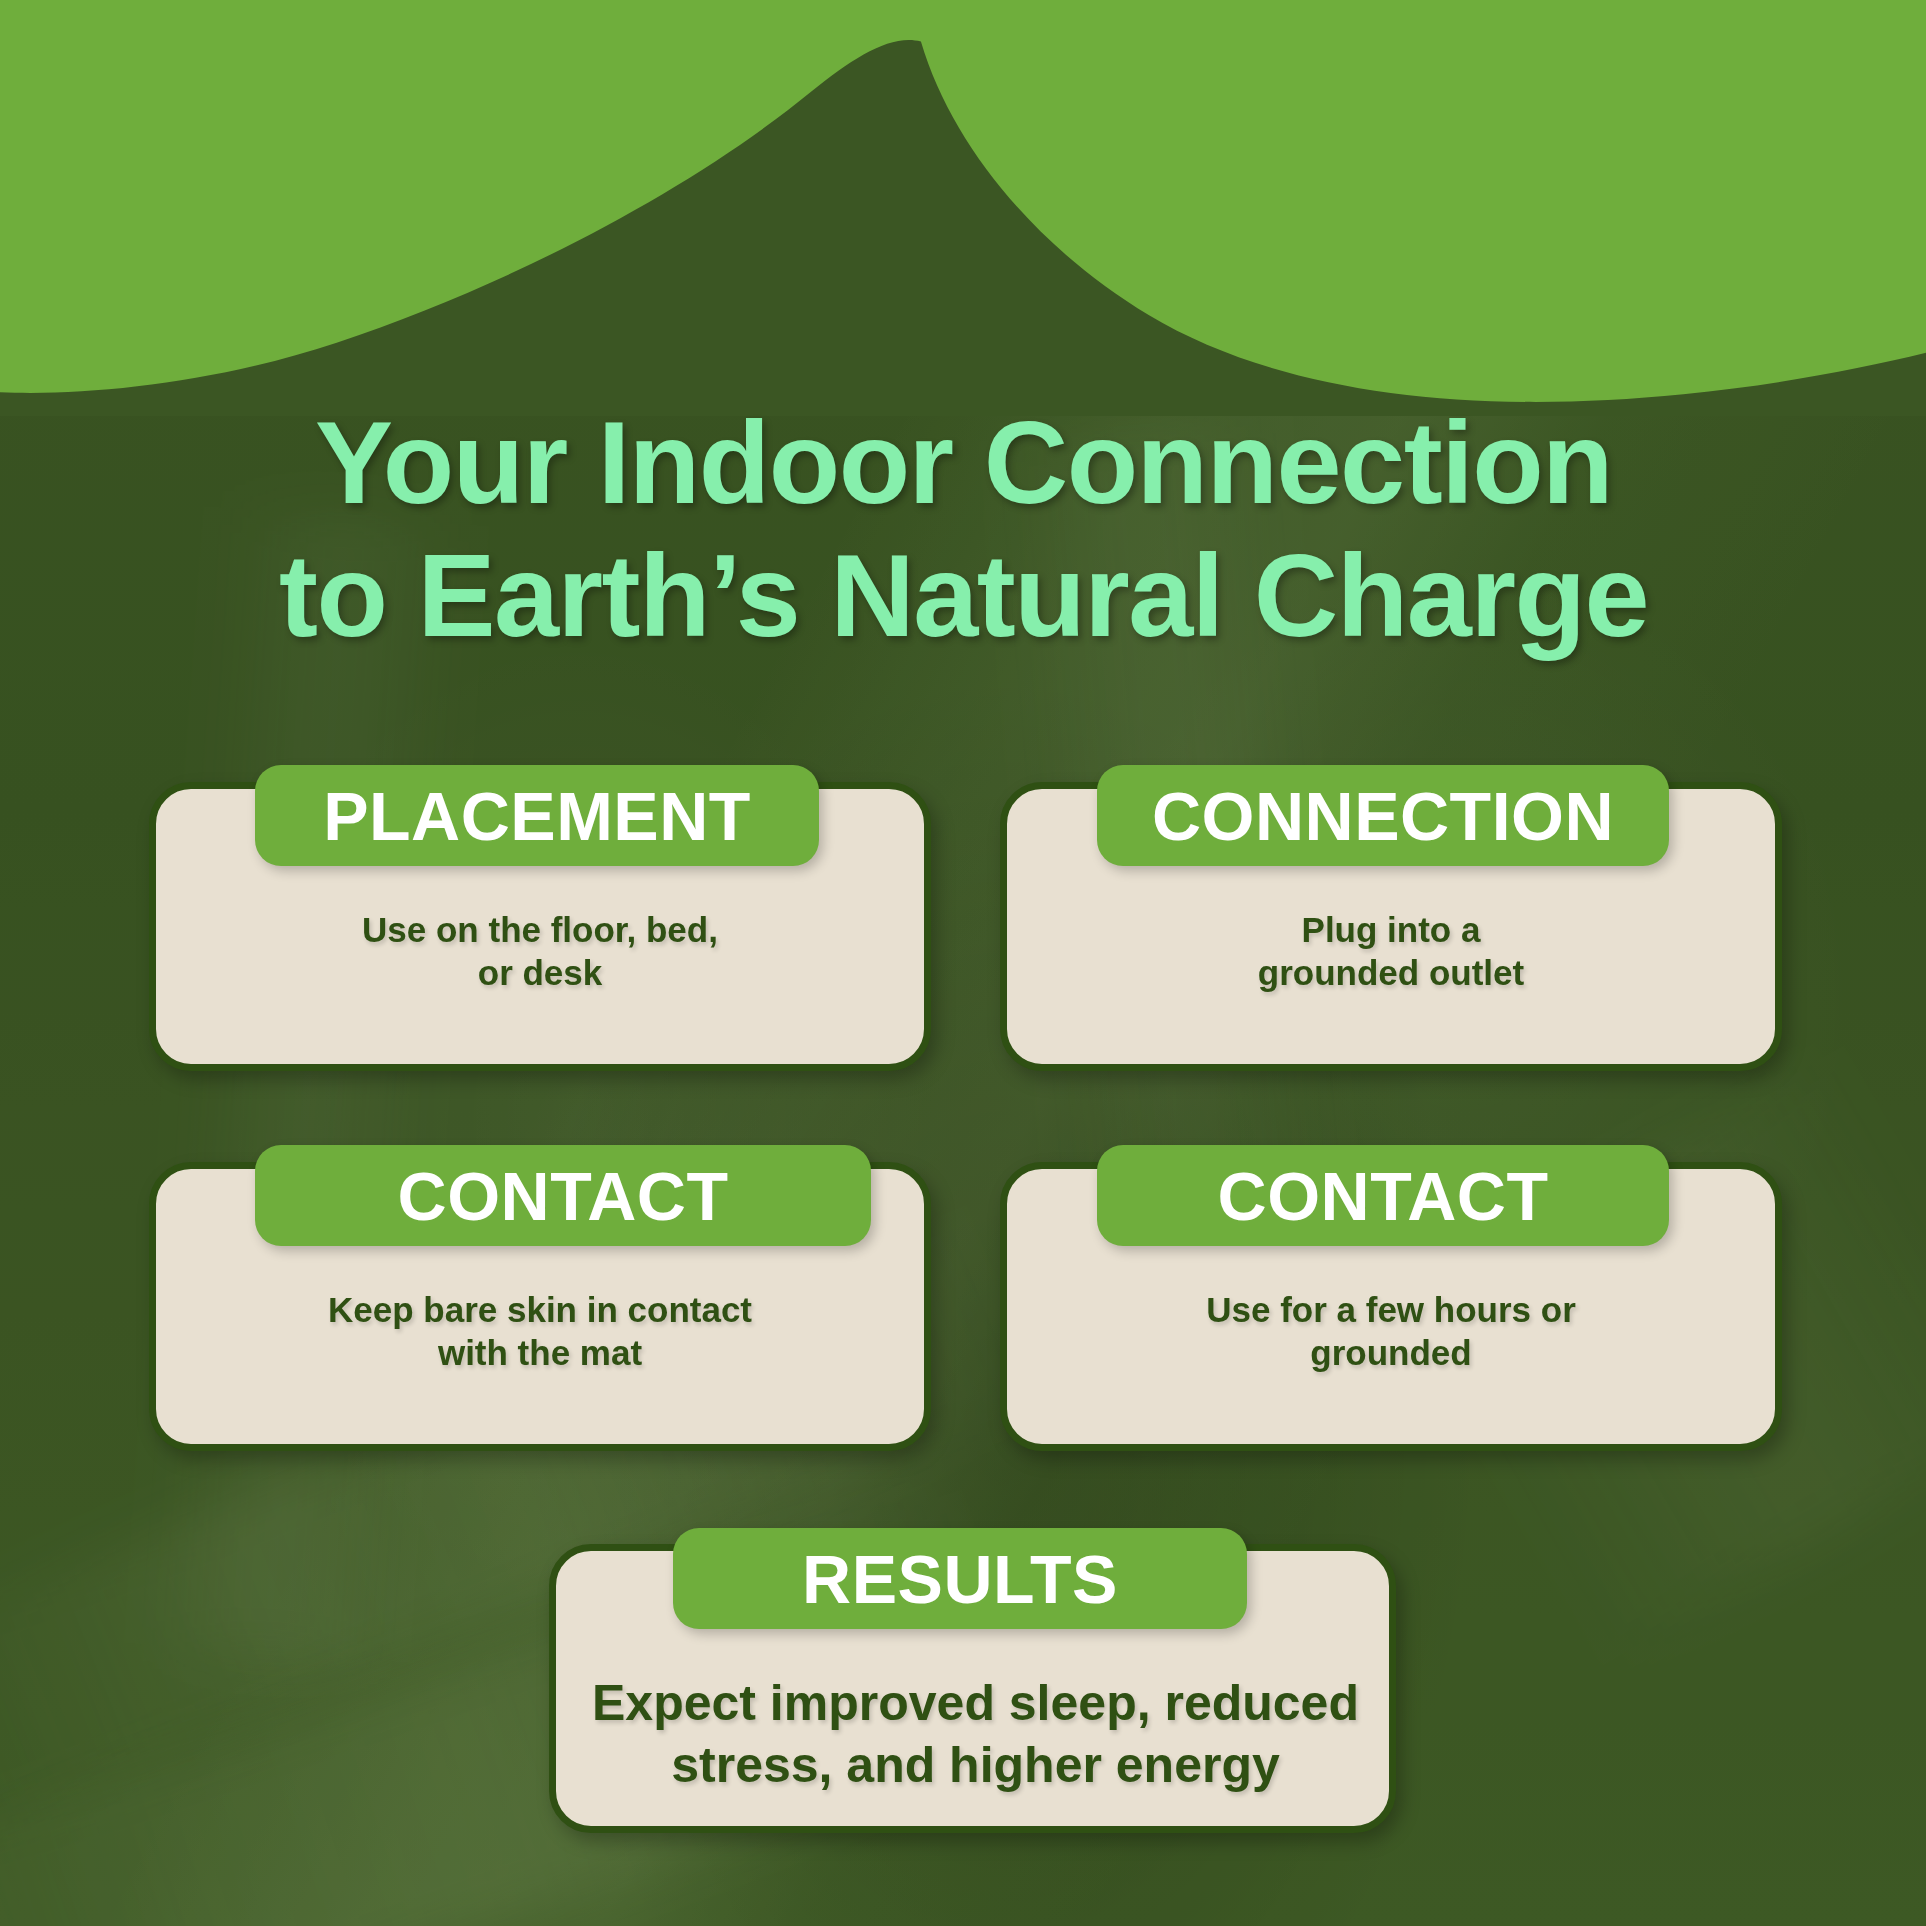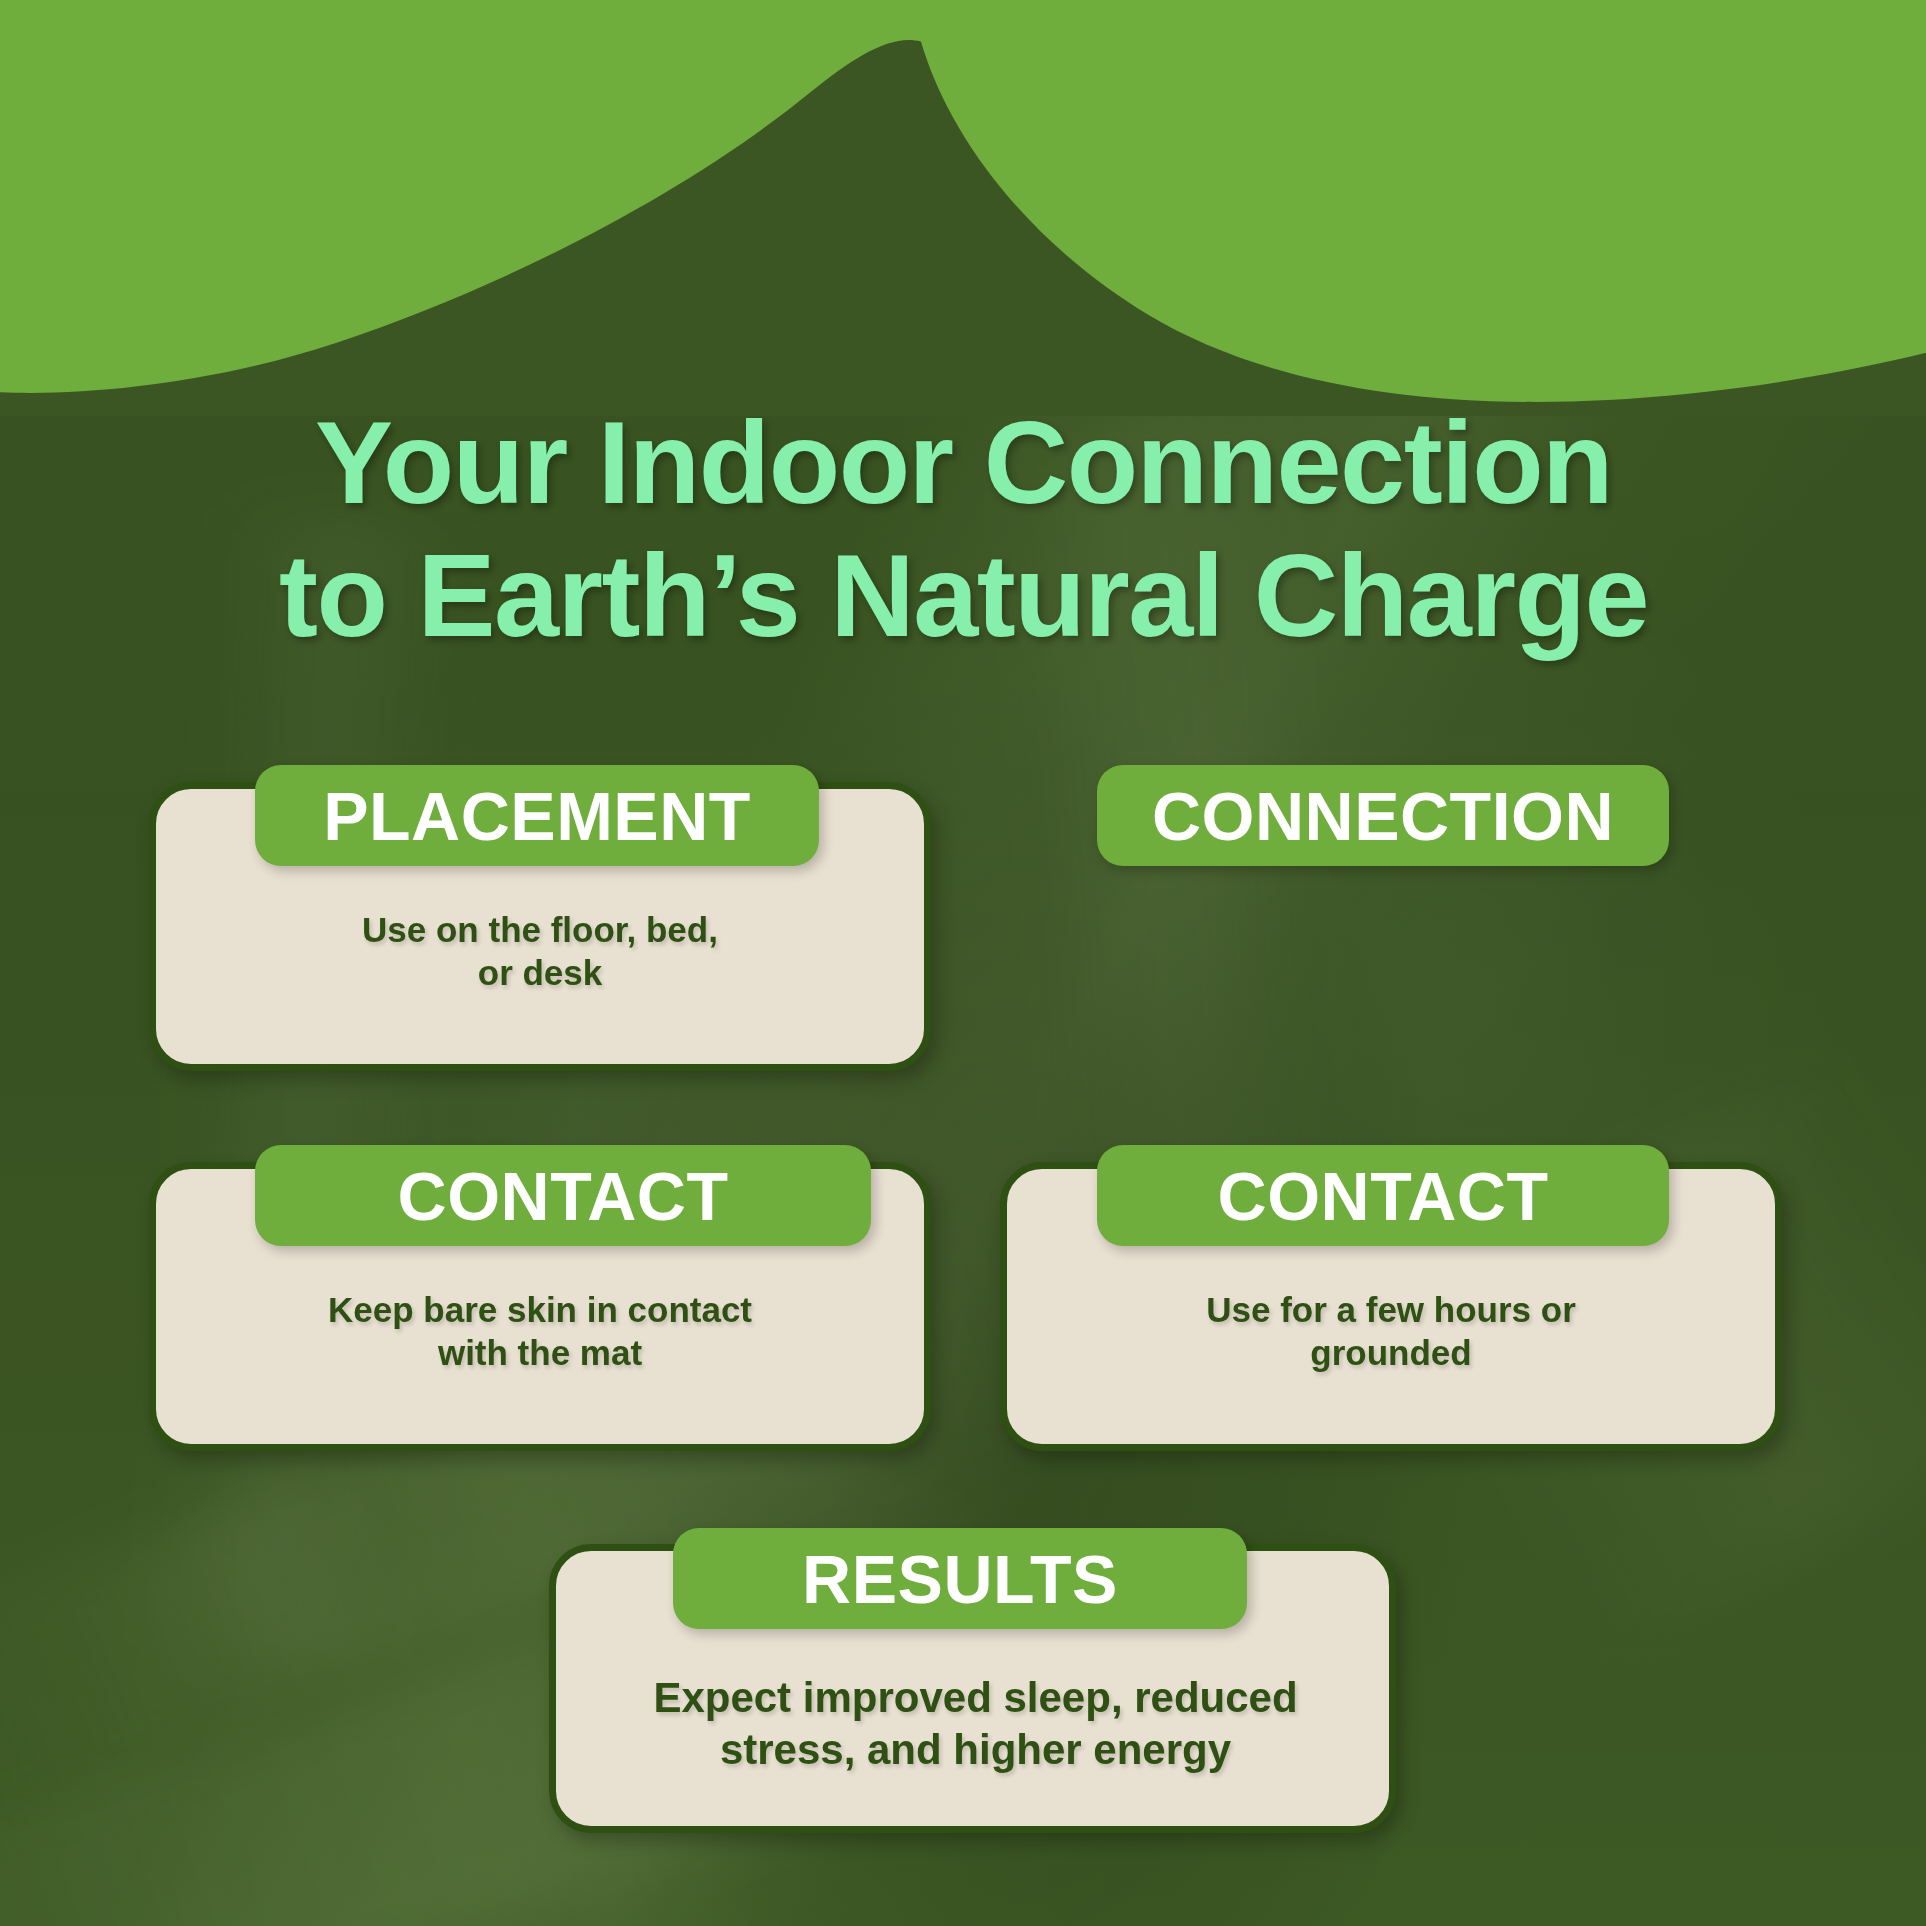--- a/index.html
+++ b/index.html
@@ -138,21 +138,21 @@
   #card-contact  { left: 149px;  top: 1162px; width: 782px;  height: 289px; }
   #badge-contact { left: 255px;  top: 1145px; width: 616px;  height: 101px; }
   #card-contact .card-body { top: 119px; }
 
   #card-duration  { left: 1000px; top: 1162px; width: 782px;  height: 289px; }
   #badge-duration { left: 1097px; top: 1145px; width: 572px;  height: 101px; }
   #card-duration .card-body { top: 119px; }
 
   #card-results  { left: 549px;  top: 1544px; width: 847px;  height: 289px; }
   #badge-results { left: 673px;  top: 1528px; width: 574px;  height: 101px; }
-  #card-results .card-body { top: 121px; font-size: 42px; margin-left: 6px; }
+  #card-results .card-body { top: 121px; font-size: 50px; margin-left: 6px; }
 </style>
 </head>
 <body>
 
 <div class="canvas">
 
   <div class="bg-photo"></div>
   <div class="bg-streak streak-a"></div>
   <div class="bg-streak streak-b"></div>
   <div class="bg-streak streak-c"></div>
@@ -176,20 +176,24 @@
 
   <div class="title">Your Indoor Connection
 to Earth’s Natural Charge</div>
 
   <div class="card" id="card-placement">
     <div class="card-body">Use on the floor, bed,
 or desk</div>
   </div>
   <div class="badge" id="badge-placement">PLACEMENT</div>
 
+  <div class="card" id="card-connection">
+    <div class="card-body">Plug into a
+grounded outlet</div>
+  </div>
   <div class="badge" id="badge-connection">CONNECTION</div>
 
   <div class="card" id="card-contact">
     <div class="card-body">Keep bare skin in contact
 with the mat</div>
   </div>
   <div class="badge" id="badge-contact">CONTACT</div>
 
   <div class="card" id="card-duration">
     <div class="card-body">Use for a few hours or

